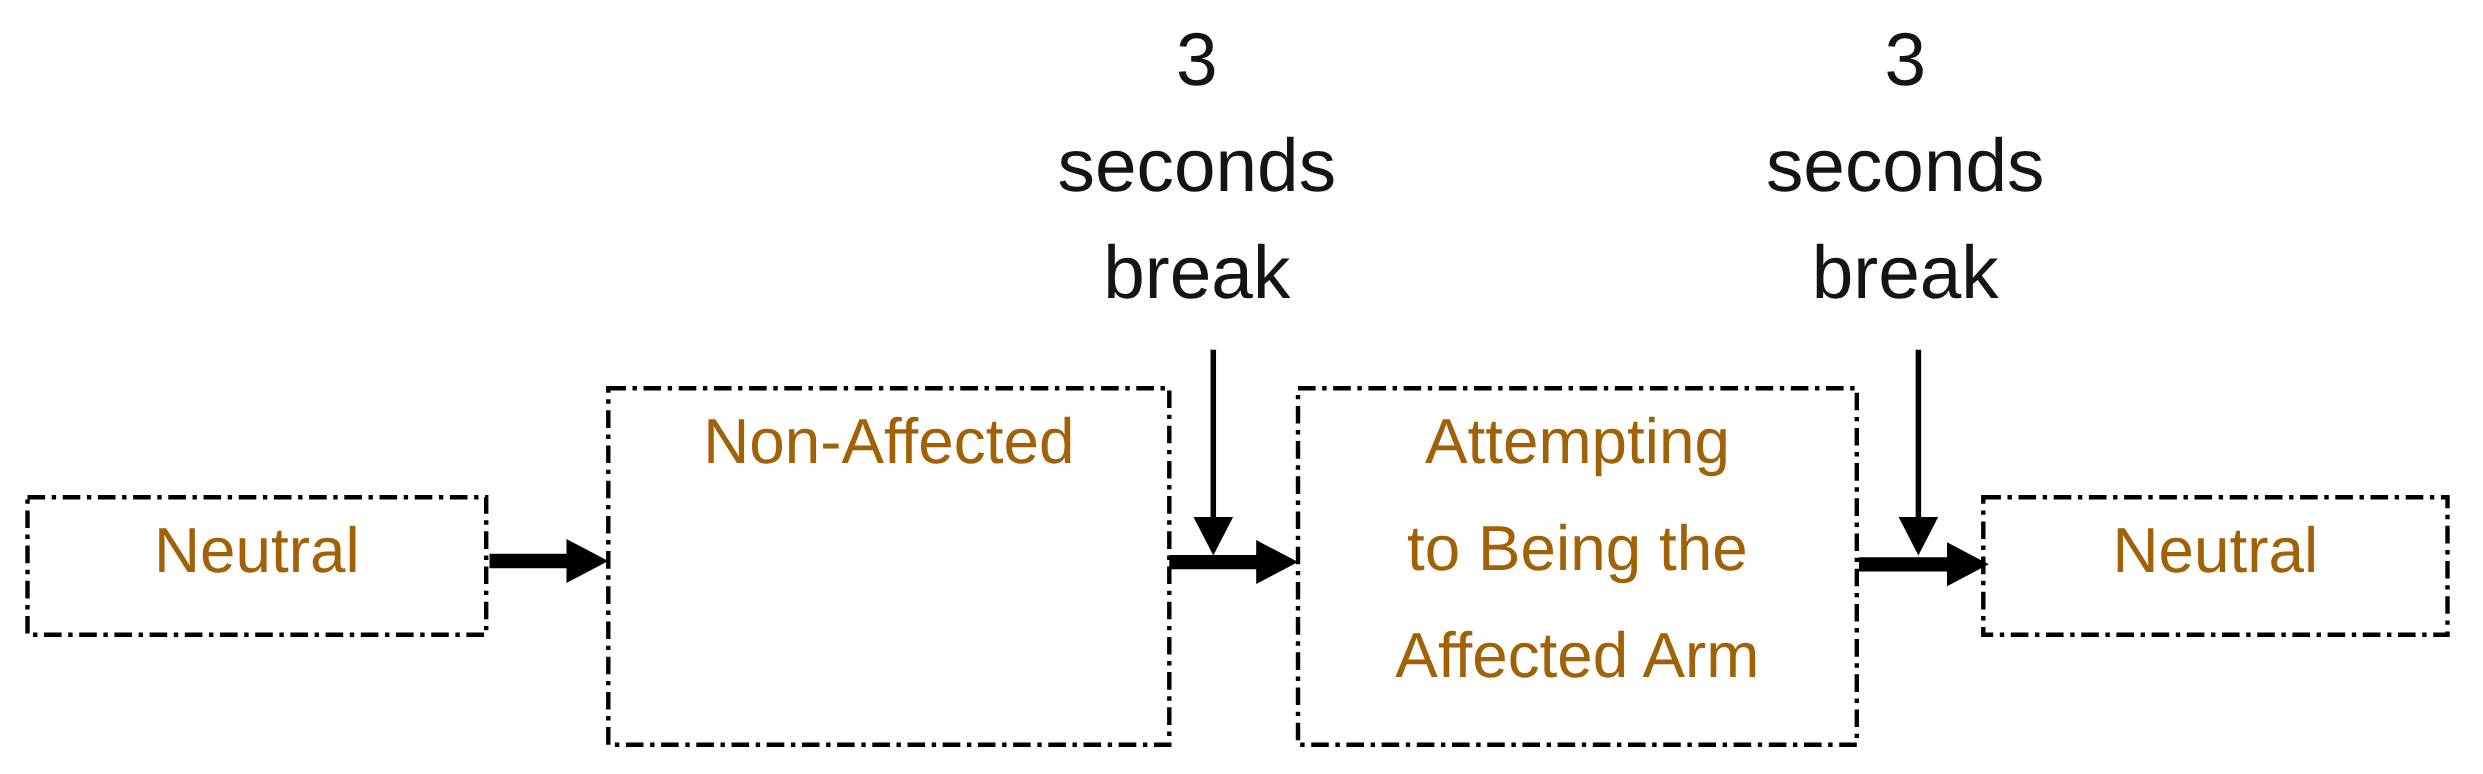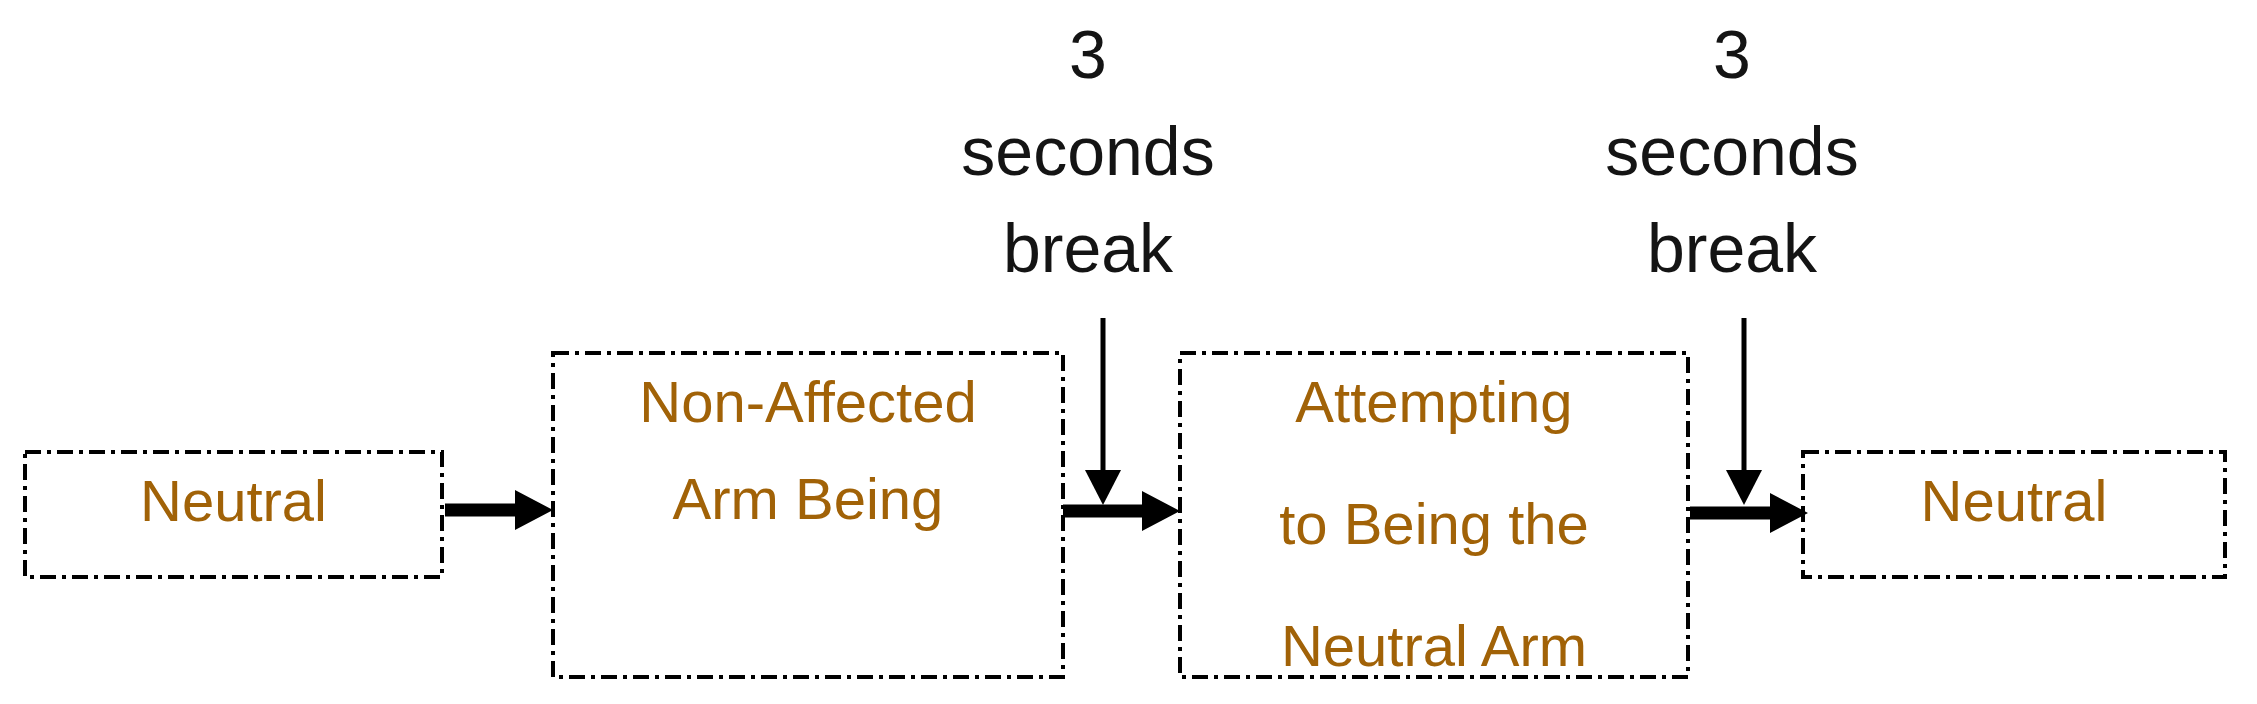--- a/index.html
+++ b/index.html
@@ -62,27 +62,26 @@
     <line x1="1744" y1="318" x2="1744" y2="474" stroke="#000000" stroke-width="5"></line>
     <polygon fill="#000000" points="1726,470 1762,470 1744,505"></polygon>
   </svg>
 
   <div class="box-label" style="left:25px; top:452px; width:417px; height:125px;">
     <span>Neutral</span>
   </div>
 
   <div class="box-label" style="left:553px; top:353px; width:510px; height:324px;">
     <span>Non-Affected</span>
-    <span>Arm Being</span>
   </div>
 
-  <div class="box-label" style="left:1180px; top:353px; width:508px; height:324px;gap:25px;">
+  <div class="box-label" style="left:1180px; top:353px; width:508px; height:324px;">
     <span>Attempting</span>
     <span>to Being the</span>
-    <span>Neutral Arm</span>
+    <span>Affected Arm</span>
   </div>
 
   <div class="box-label" style="left:1803px; top:452px; width:422px; height:125px;">
     <span>Neutral</span>
   </div>
 
   <div class="break-label" style="left:888px;">
     <span>3</span>
     <span>seconds</span>
     <span>break</span>

